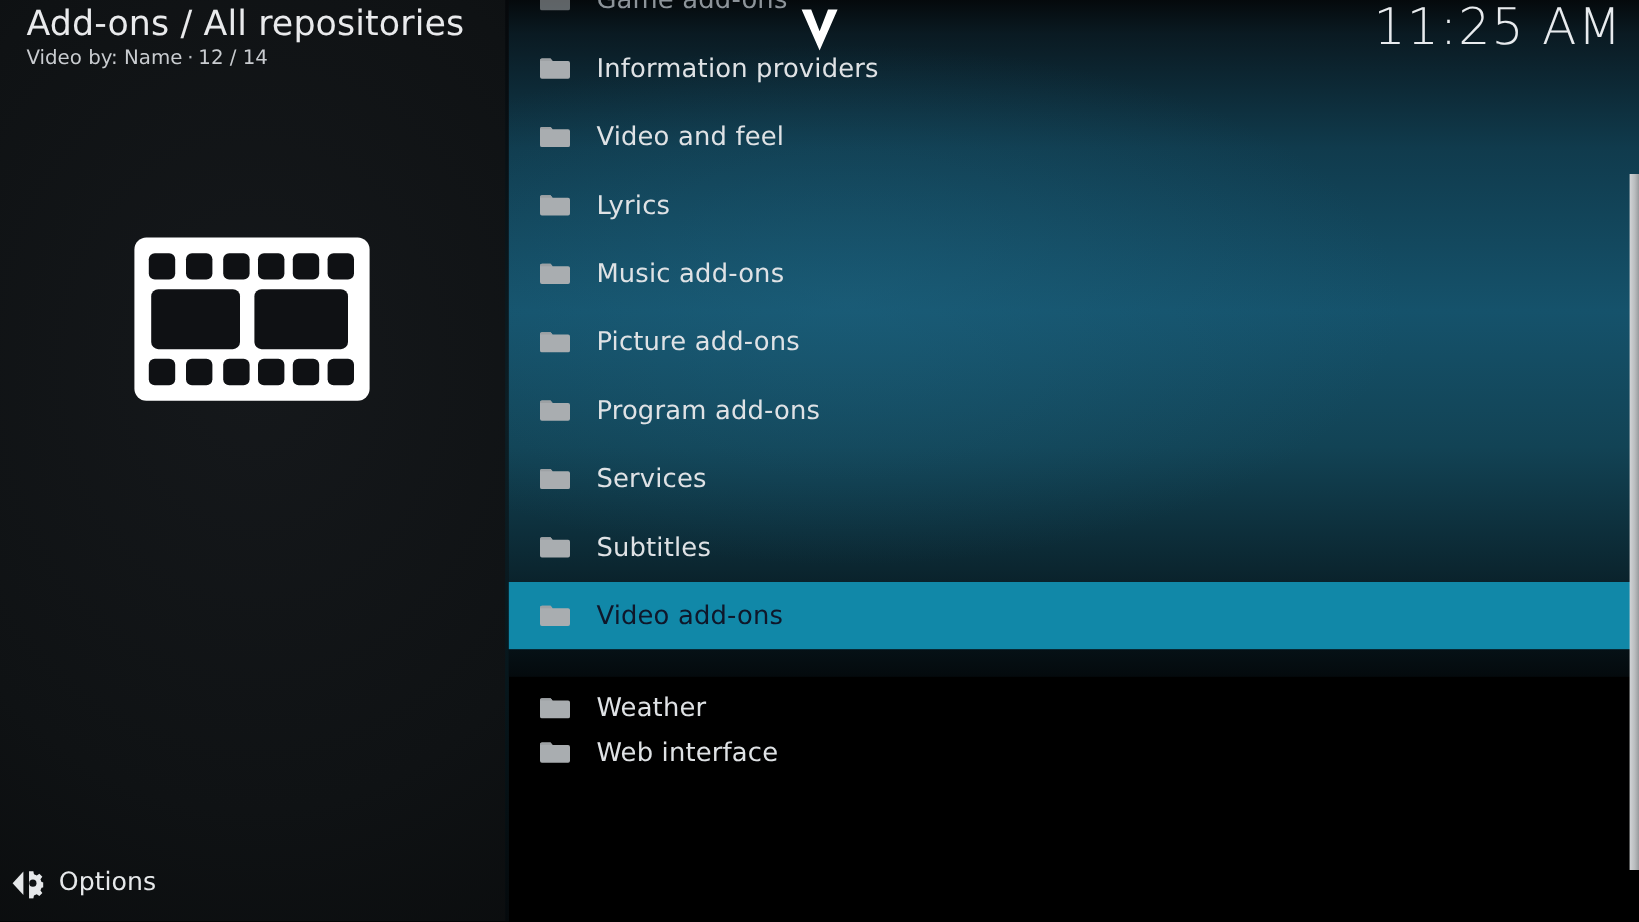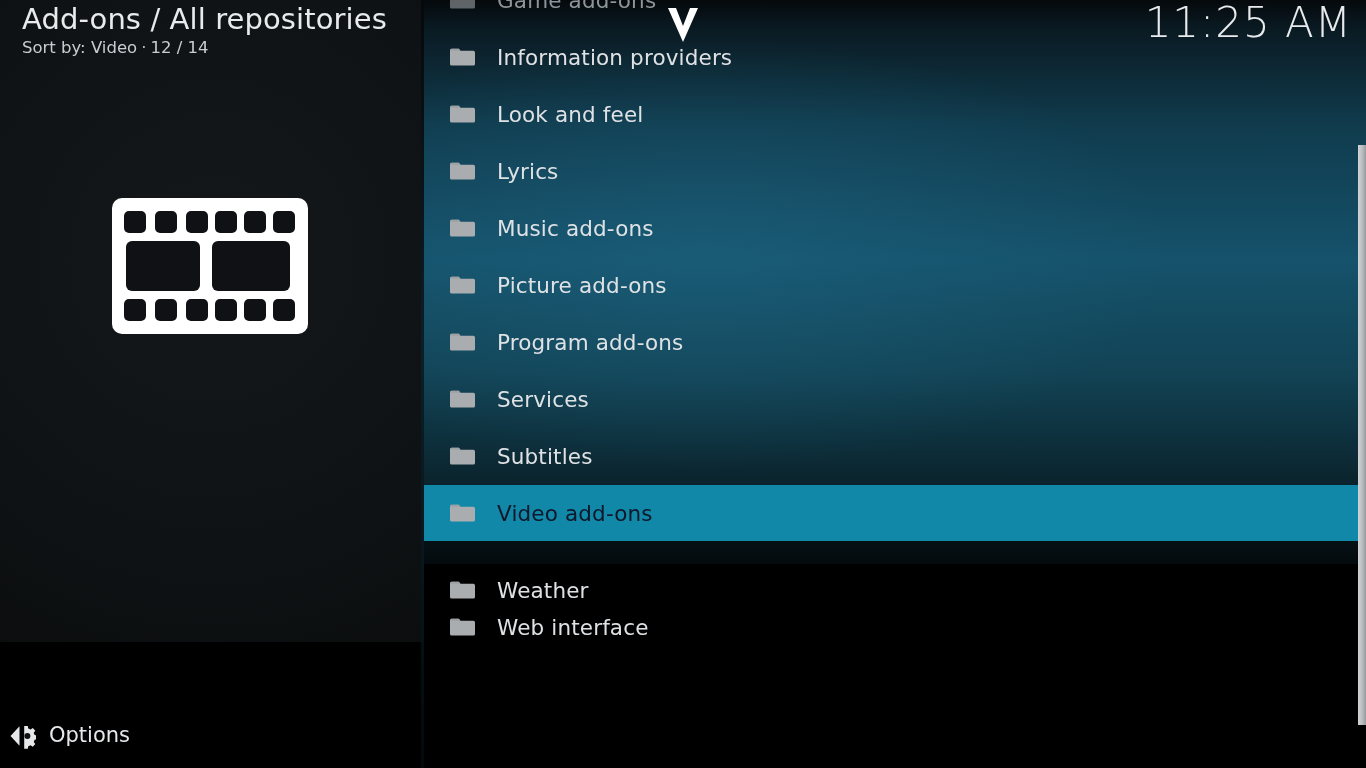--- a/index.html
+++ b/index.html
@@ -3,21 +3,21 @@
 <meta charset="utf-8">
 <style>
   * { margin:0; padding:0; box-sizing:border-box; }
   html,body { width:1366px; height:768px; overflow:hidden; background:#000; }
   body { font-family:"DejaVu Sans", sans-serif; }
 
   #app { position:relative; width:1366px; height:768px; overflow:hidden; }
 
   
   #left-panel{
-    position:absolute; left:0; top:0; width:424px; height:642px;
+    position:absolute; left:0; top:0; width:424px; height:768px;
     background:
       radial-gradient(120% 80% at 50% 40%, #15181b 0%, #0f1214 60%, #090b0c 100%);
   }
   #left-panel::after{
     content:""; position:absolute; right:0; top:0; width:3px; height:768px;
     background:linear-gradient(to bottom,#05070a 0%, #0b2028 45%, #06171d 75%, #04090c 100%);
     opacity:.9;
   }
 
   #page-title{
@@ -104,21 +104,21 @@
 </head>
 <body>
 
 <div id="app">
 
   <div id="left-panel">
 
     <div id="page-title">Add-ons / All repositories</div>
 
     <div id="page-subtitle">
-      <span>Sort by: Video</span><span class="dot">·</span><span>12 / 14</span>
+      <span>Video by: Name</span><span class="dot">·</span><span>12 / 14</span>
     </div>
 
     <div id="thumb">
       <svg viewBox="0 0 200 140" width="200" height="140" aria-hidden="true">
         <rect x="2" y="2" width="196" height="136" rx="10" ry="10" fill="#ffffff"></rect>
 
         <rect x="14" y="15" width="22" height="22" rx="5" fill="#0f1114"></rect>
         <rect x="45" y="15" width="22" height="22" rx="5" fill="#0f1114"></rect>
         <rect x="76" y="15" width="22" height="22" rx="5" fill="#0f1114"></rect>
         <rect x="105" y="15" width="22" height="22" rx="5" fill="#0f1114"></rect>
@@ -164,21 +164,21 @@
               <path d="M0 3.4 a1.6 1.6 0 0 1 1.6-1.6 h7.2 l1.7 2.0 h12.9 a1.6 1.6 0 0 1 1.6 1.6 v11.6 a1.6 1.6 0 0 1 -1.6 1.6 h-21.8 a1.6 1.6 0 0 1 -1.6-1.6 z" fill="#a9adb0"></path>
               <path d="M0 3.4 a1.6 1.6 0 0 1 1.6-1.6 h7.2 l1.7 2.0 h-10.5 z" fill="#9da1a4"></path>
             </svg></span>
           <span class="label">Information providers</span>
         </div>
         <div class="row" style="top: 86px; height: 56px;">
           <span class="folder"><svg viewBox="0 0 25 20" width="25" height="20" aria-hidden="true">
               <path d="M0 3.4 a1.6 1.6 0 0 1 1.6-1.6 h7.2 l1.7 2.0 h12.9 a1.6 1.6 0 0 1 1.6 1.6 v11.6 a1.6 1.6 0 0 1 -1.6 1.6 h-21.8 a1.6 1.6 0 0 1 -1.6-1.6 z" fill="#a9adb0"></path>
               <path d="M0 3.4 a1.6 1.6 0 0 1 1.6-1.6 h7.2 l1.7 2.0 h-10.5 z" fill="#9da1a4"></path>
             </svg></span>
-          <span class="label">Look and feel</span>
+          <span class="label">Video and feel</span>
         </div>
         <div class="row" style="top: 143px; height: 56px;">
           <span class="folder"><svg viewBox="0 0 25 20" width="25" height="20" aria-hidden="true">
               <path d="M0 3.4 a1.6 1.6 0 0 1 1.6-1.6 h7.2 l1.7 2.0 h12.9 a1.6 1.6 0 0 1 1.6 1.6 v11.6 a1.6 1.6 0 0 1 -1.6 1.6 h-21.8 a1.6 1.6 0 0 1 -1.6-1.6 z" fill="#a9adb0"></path>
               <path d="M0 3.4 a1.6 1.6 0 0 1 1.6-1.6 h7.2 l1.7 2.0 h-10.5 z" fill="#9da1a4"></path>
             </svg></span>
           <span class="label">Lyrics</span>
         </div>
         <div class="row" style="top: 200px; height: 56px;">
           <span class="folder"><svg viewBox="0 0 25 20" width="25" height="20" aria-hidden="true">

